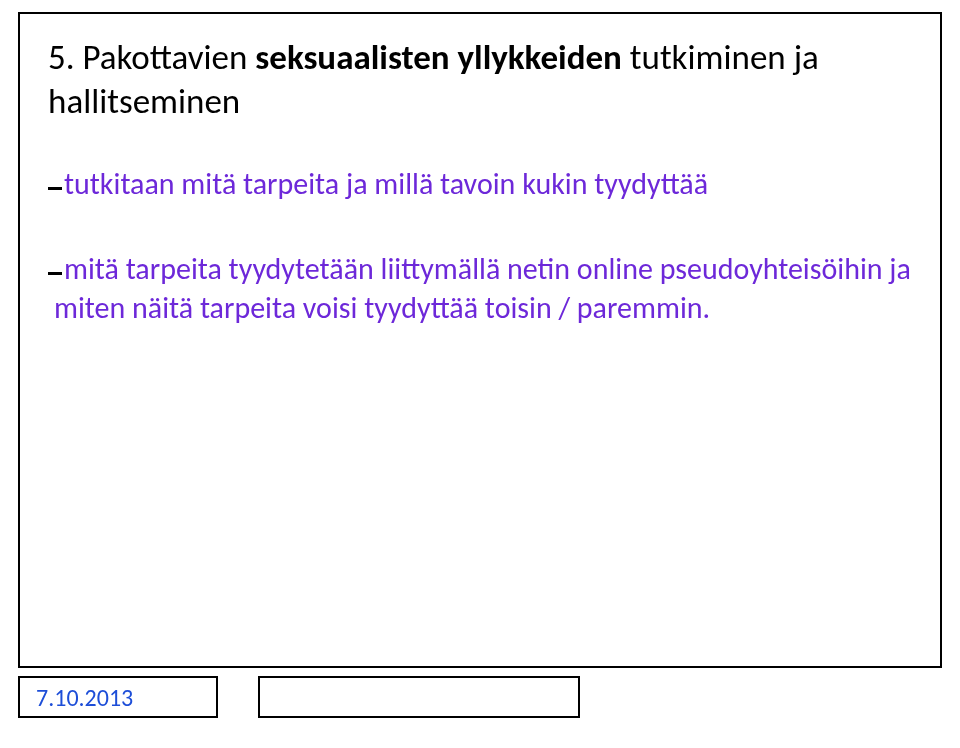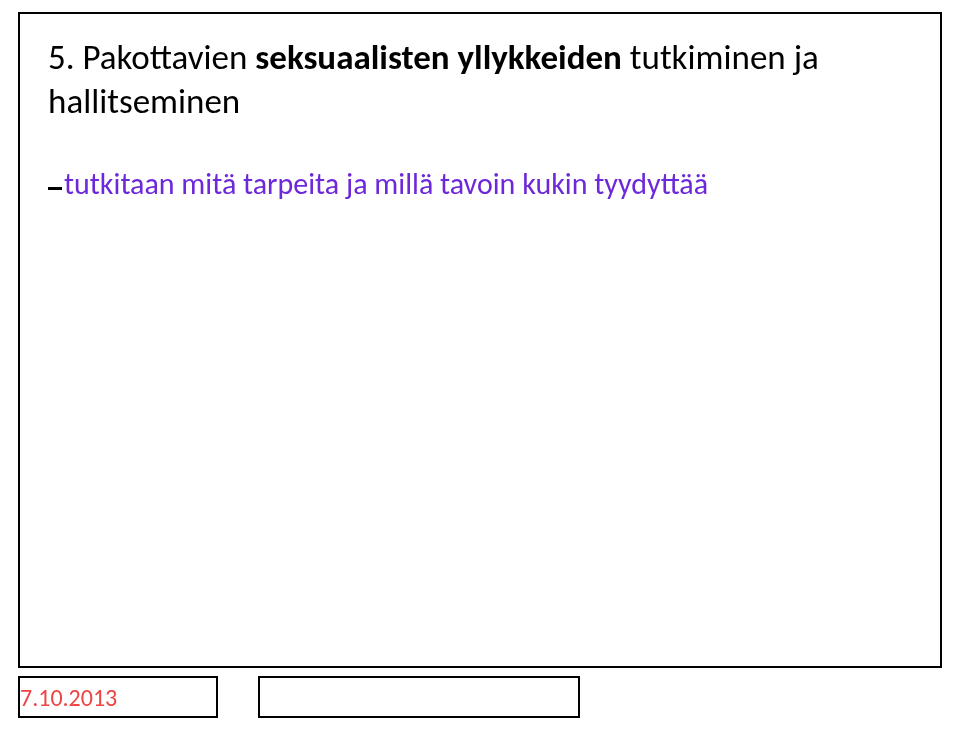--- a/index.html
+++ b/index.html
@@ -55,23 +55,23 @@
   }
   .date-box {
     position: absolute;
     left: 0;
     top: 0;
     width: 200px;
     height: 42px;
     border: 2px solid #000;
     display: flex;
     align-items: center;
-    padding-left: 0;
+    padding-left: 16px;
     font-size: 24px;
-    color: #ef4444;
+    color: #1d4ed8;
   }
   .empty-box {
     position: absolute;
     left: 240px;
     top: 0;
     width: 322px;
     height: 42px;
     border: 2px solid #000;
   }
 </style>
@@ -82,20 +82,23 @@
 
   <div class="content-box">
     <div class="title">
       <span class="t-plain">5. Pakottavien </span><span class="t-bold">seksuaalisten yllykkeiden</span><span class="t-plain"> tutkiminen ja hallitseminen</span>
     </div>
 
     <div class="para">
       <span class="dash"></span><span>tutkitaan mitä tarpeita ja millä tavoin kukin tyydyttää</span>
     </div>
 
+    <div class="para">
+      <span class="dash"></span><span>mitä tarpeita tyydytetään liittymällä netin online pseudoyhteisöihin ja miten näitä tarpeita voisi tyydyttää toisin / paremmin.</span>
+    </div>
   </div>
 
   <div class="footer">
     <div class="date-box">
       <span>7.10.2013</span>
     </div>
     <div class="empty-box"></div>
   </div>
 
 </div>

